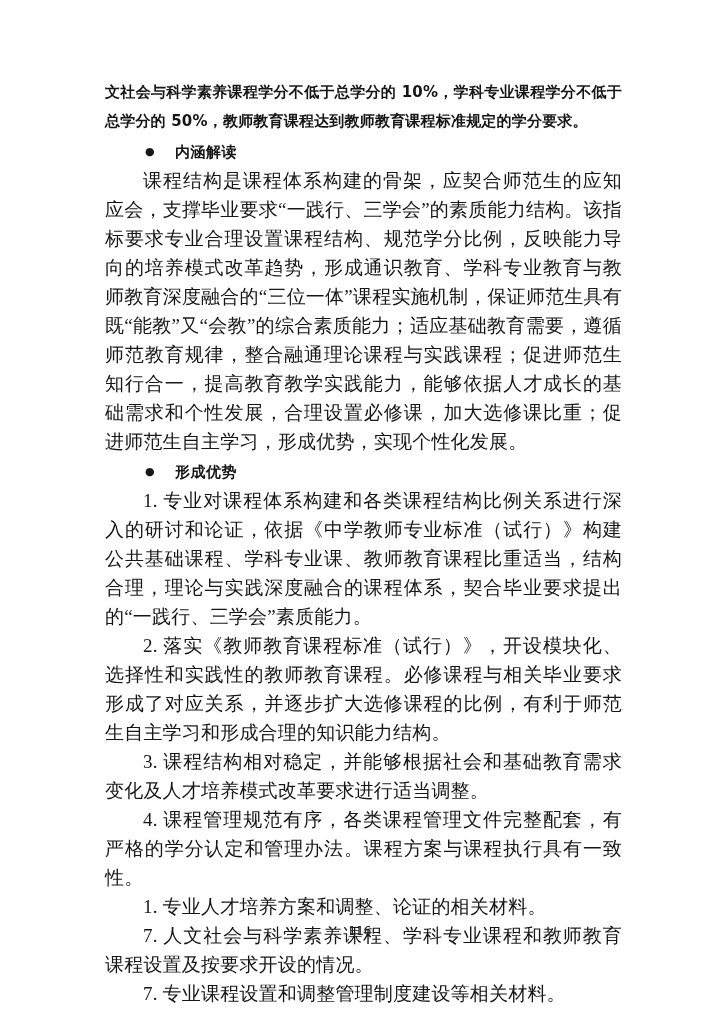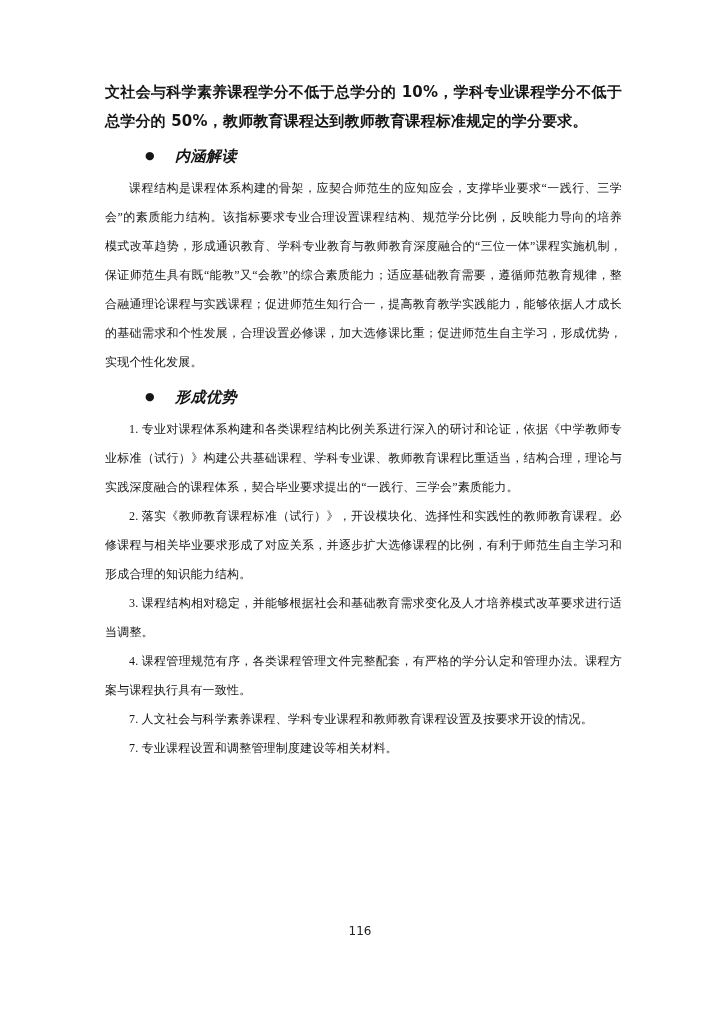--- a/index.html
+++ b/index.html
@@ -27,33 +27,32 @@
     line-height: 29px;
     text-align: justify;
     letter-spacing: 0.2px;
   }
   .heading {
     margin: 2px 0 0 0;
     padding-left: 40px;
     font-family: "DejaVu Sans", "Liberation Sans", sans-serif;
     font-weight: bold;
     font-size: 15px;
-    line-height: 36px;
+    line-height: 27px;
     letter-spacing: 0.5px;
-    font-style: italic;
   }
   .heading .bullet {
     display: inline-block;
     width: 30px;
     font-size: 11px;
     vertical-align: 2px;
   }
   .para {
     margin: 0;
-    font-size: 12px;
+    font-size: 19px;
     line-height: 29px;
     text-align: justify;
     text-indent: 2em;
     letter-spacing: 0.2px;
   }
   .page-number {
     position: absolute;
     left: 0;
     top: 924px;
     width: 720px;
@@ -72,18 +71,19 @@
 
   <div class="heading"><span class="bullet">●</span><span>内涵解读</span></div>
   <p class="para">课程结构是课程体系构建的骨架，应契合师范生的应知应会，支撑毕业要求“一践行、三学会”的素质能力结构。该指标要求专业合理设置课程结构、规范学分比例，反映能力导向的培养模式改革趋势，形成通识教育、学科专业教育与教师教育深度融合的“三位一体”课程实施机制，保证师范生具有既“能教”又“会教”的综合素质能力；适应基础教育需要，遵循师范教育规律，整合融通理论课程与实践课程；促进师范生知行合一，提高教育教学实践能力，能够依据人才成长的基础需求和个性发展，合理设置必修课，加大选修课比重；促进师范生自主学习，形成优势，实现个性化发展。</p>
 
   <div class="heading"><span class="bullet">●</span><span>形成优势</span></div>
   <p class="para">1. 专业对课程体系构建和各类课程结构比例关系进行深入的研讨和论证，依据《中学教师专业标准（试行）》构建公共基础课程、学科专业课、教师教育课程比重适当，结构合理，理论与实践深度融合的课程体系，契合毕业要求提出的“一践行、三学会”素质能力。</p>
   <p class="para">2. 落实《教师教育课程标准（试行）》，开设模块化、选择性和实践性的教师教育课程。必修课程与相关毕业要求形成了对应关系，并逐步扩大选修课程的比例，有利于师范生自主学习和形成合理的知识能力结构。</p>
   <p class="para">3. 课程结构相对稳定，并能够根据社会和基础教育需求变化及人才培养模式改革要求进行适当调整。</p>
   <p class="para">4. 课程管理规范有序，各类课程管理文件完整配套，有严格的学分认定和管理办法。课程方案与课程执行具有一致性。</p>
 
+  <p class="para">1. 专业人才培养方案和调整、论证的相关材料。</p>
   <p class="para">7. 人文社会与科学素养课程、学科专业课程和教师教育课程设置及按要求开设的情况。</p>
   <p class="para">7. 专业课程设置和调整管理制度建设等相关材料。</p>
 
 </div>
 
 <div class="page-number">116</div>
 
 </body></html>

